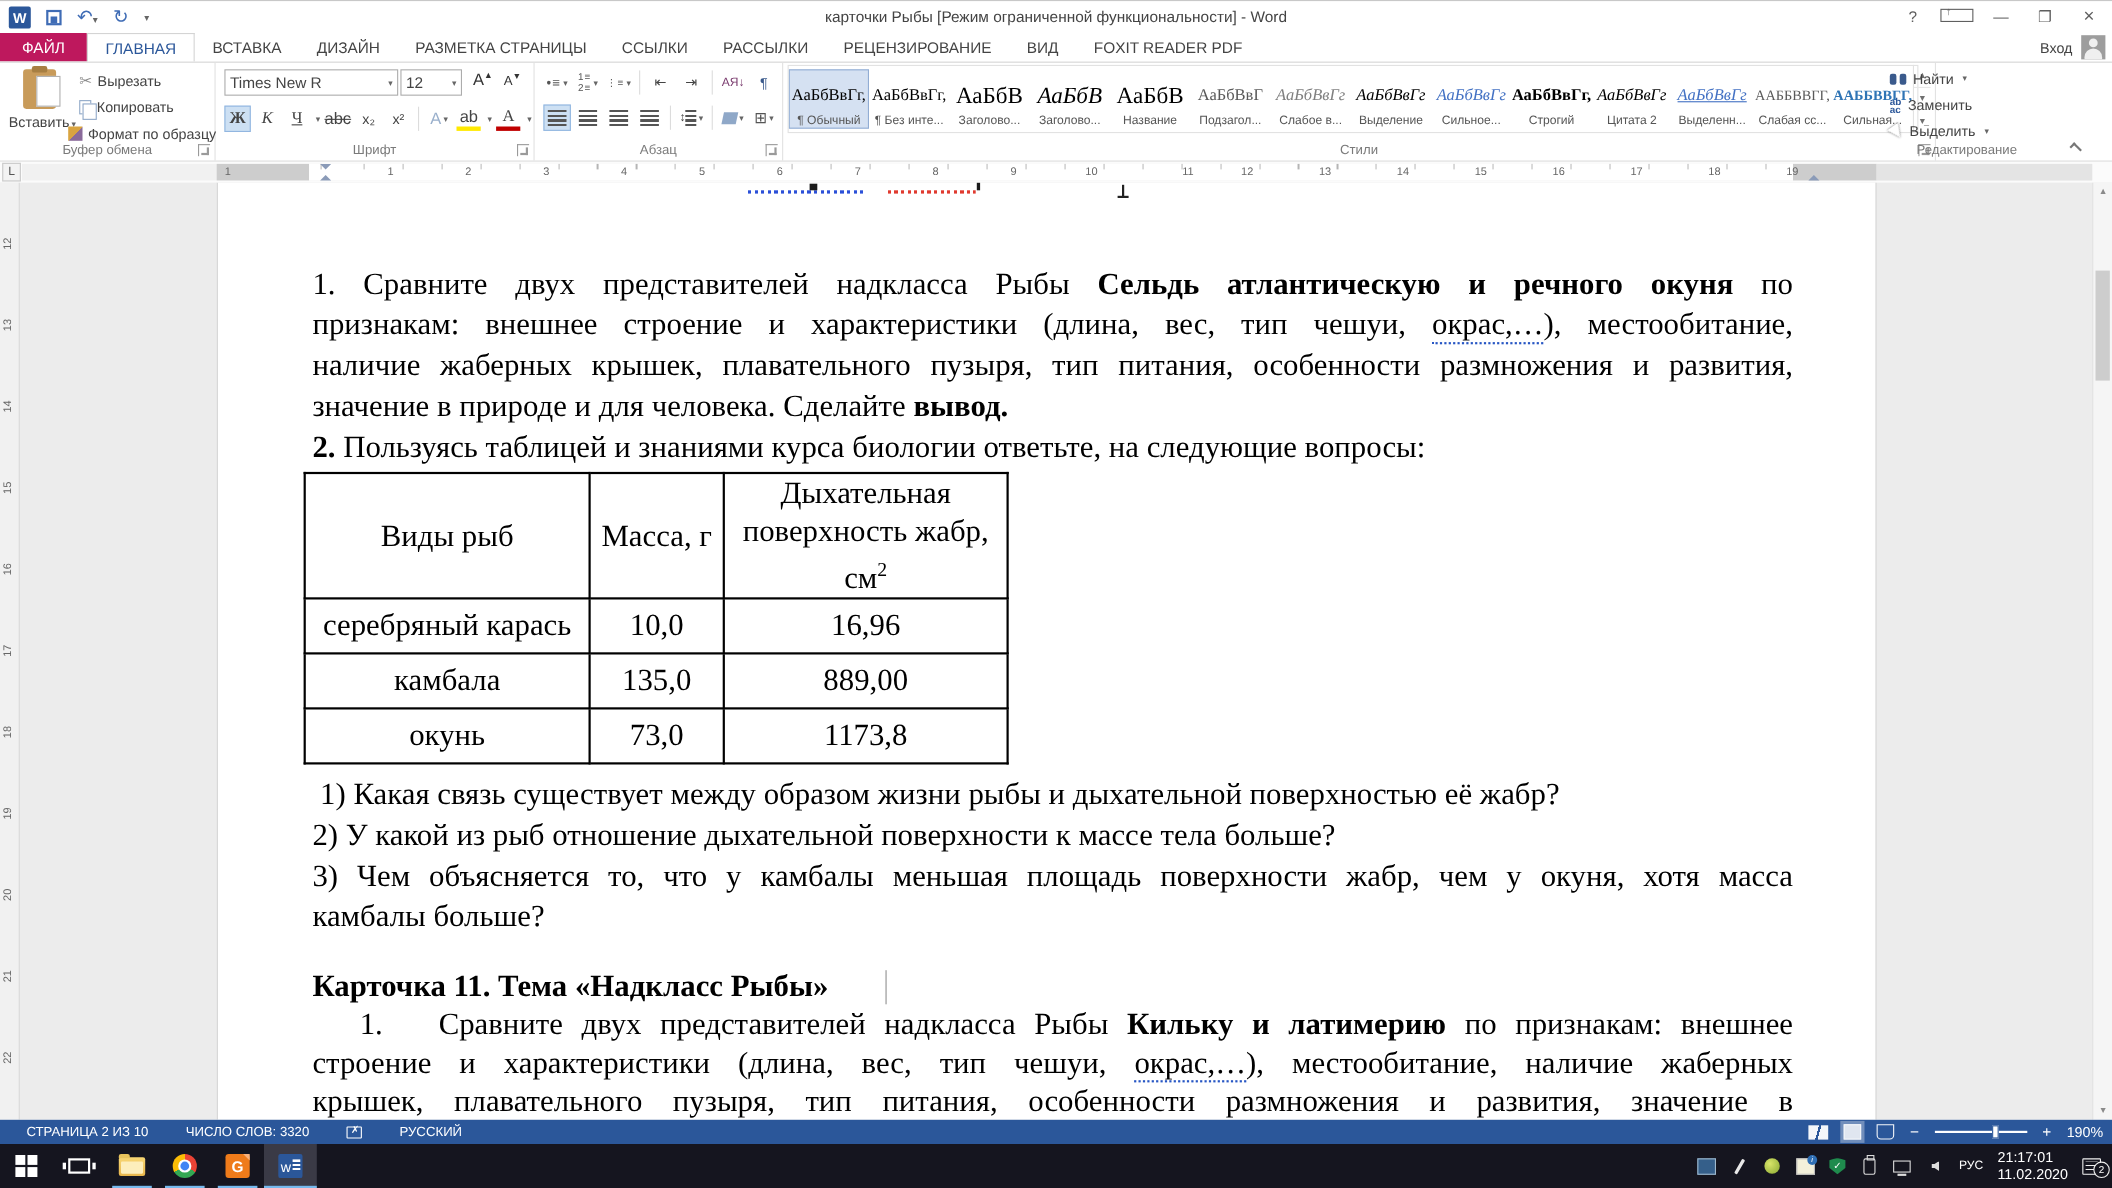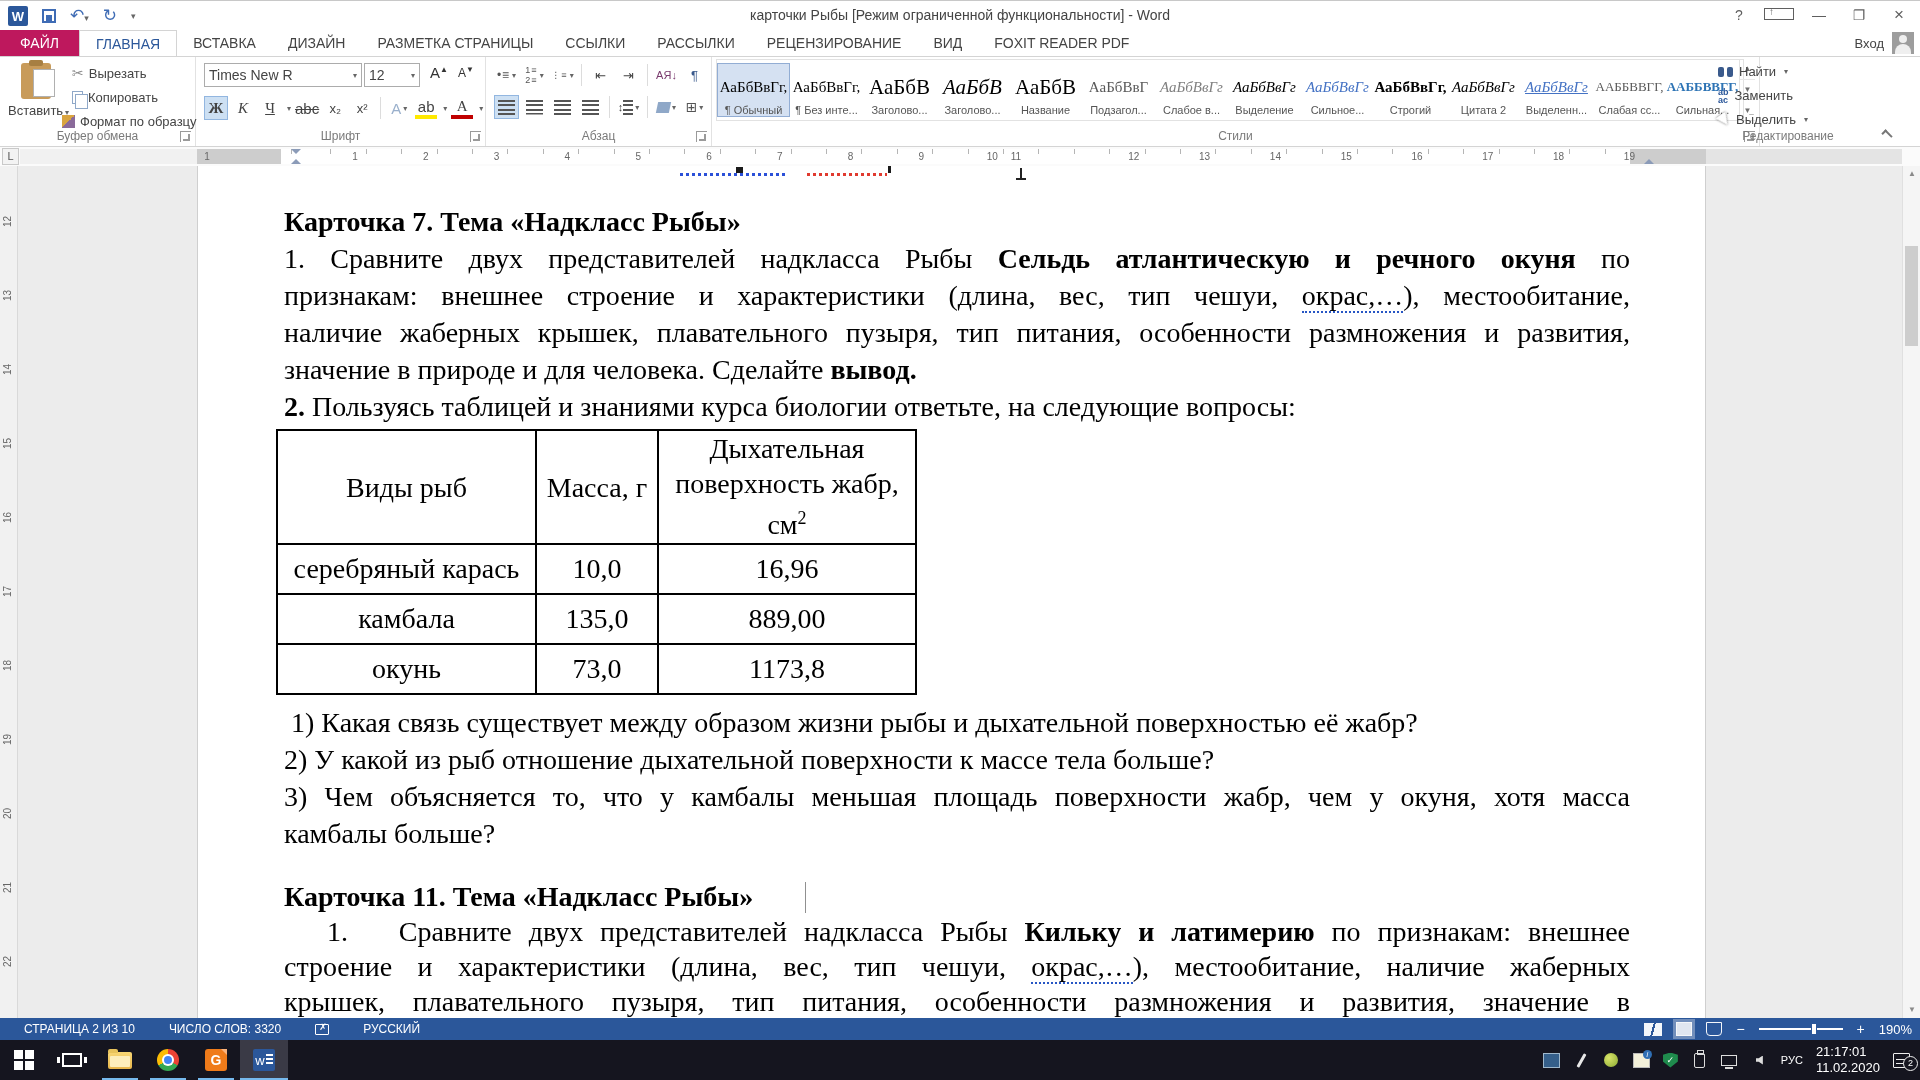--- a/index.html
+++ b/index.html
@@ -494,21 +494,21 @@
           <span class="hnum" style="left: 335px;">1</span>
           <span class="hnum" style="left: 405.8px;">2</span>
           <span class="hnum" style="left: 476.6px;">3</span>
           <span class="hnum" style="left: 547.4px;">4</span>
           <span class="hnum" style="left: 618.2px;">5</span>
           <span class="hnum" style="left: 689px;">6</span>
           <span class="hnum" style="left: 759.8px;">7</span>
           <span class="hnum" style="left: 830.6px;">8</span>
           <span class="hnum" style="left: 901.4px;">9</span>
           <span class="hnum" style="left: 972.2px;">10</span>
-          <span class="hnum" style="left: 996px;">11</span>
+          <span class="hnum" style="left: 1060px;">11</span>
           <span class="hnum" style="left: 1113.8px;">12</span>
           <span class="hnum" style="left: 1184.6px;">13</span>
           <span class="hnum" style="left: 1255.4px;">14</span>
           <span class="hnum" style="left: 1326.2px;">15</span>
           <span class="hnum" style="left: 1397px;">16</span>
           <span class="hnum" style="left: 1467.8px;">17</span>
           <span class="hnum" style="left: 1538.6px;">18</span>
           <span class="hnum" style="left: 1609.4px;">19</span>
         </div>
       <div class="indent-marker"></div>
@@ -518,21 +518,20 @@
 
   <div class="docarea">
     <div class="page"></div>
 
     <div class="wavy" style="left:680px; width:108px; color:#2b50d8;"></div>
     <div class="wavy" style="left:807px; width:80px; color:#e03a2f;"></div>
     <div class="speck" style="left:736px; top:1px; width:7px; height:6px;"></div>
     <div class="speck" style="left:888px; top:0; width:3px; height:7px;"></div>
     <div class="ibeam"></div>
 
-    <div class="dline b" style="top:37px;">Карточка 7. Тема «Надкласс Рыбы»</div>
     <div class="dline just" style="top:74px;"><span>1. Сравните двух представителей надкласса Рыбы </span><span class="b">Сельдь атлантическую и речного окуня</span><span> по</span></div>
     <div class="dline just" style="top:111px;"><span>признакам: внешнее строение и характеристики (длина, вес, тип чешуи, </span><span class="u">окрас,…</span><span>), местообитание,</span></div>
     <div class="dline just" style="top:148px;"><span>наличие жаберных крышек, плавательного пузыря, тип питания, особенности размножения и развития,</span></div>
     <div class="dline" style="top:185px;"><span>значение в природе и для человека. Сделайте </span><span class="b">вывод.</span></div>
     <div class="dline" style="top:222px;"><span class="b">2.</span><span> Пользуясь таблицей и знаниями курса биологии ответьте, на следующие вопросы:</span></div>
 
     <table class="fish">
       <thead>
         <tr>
           <th class="c1">Виды рыб</th>

